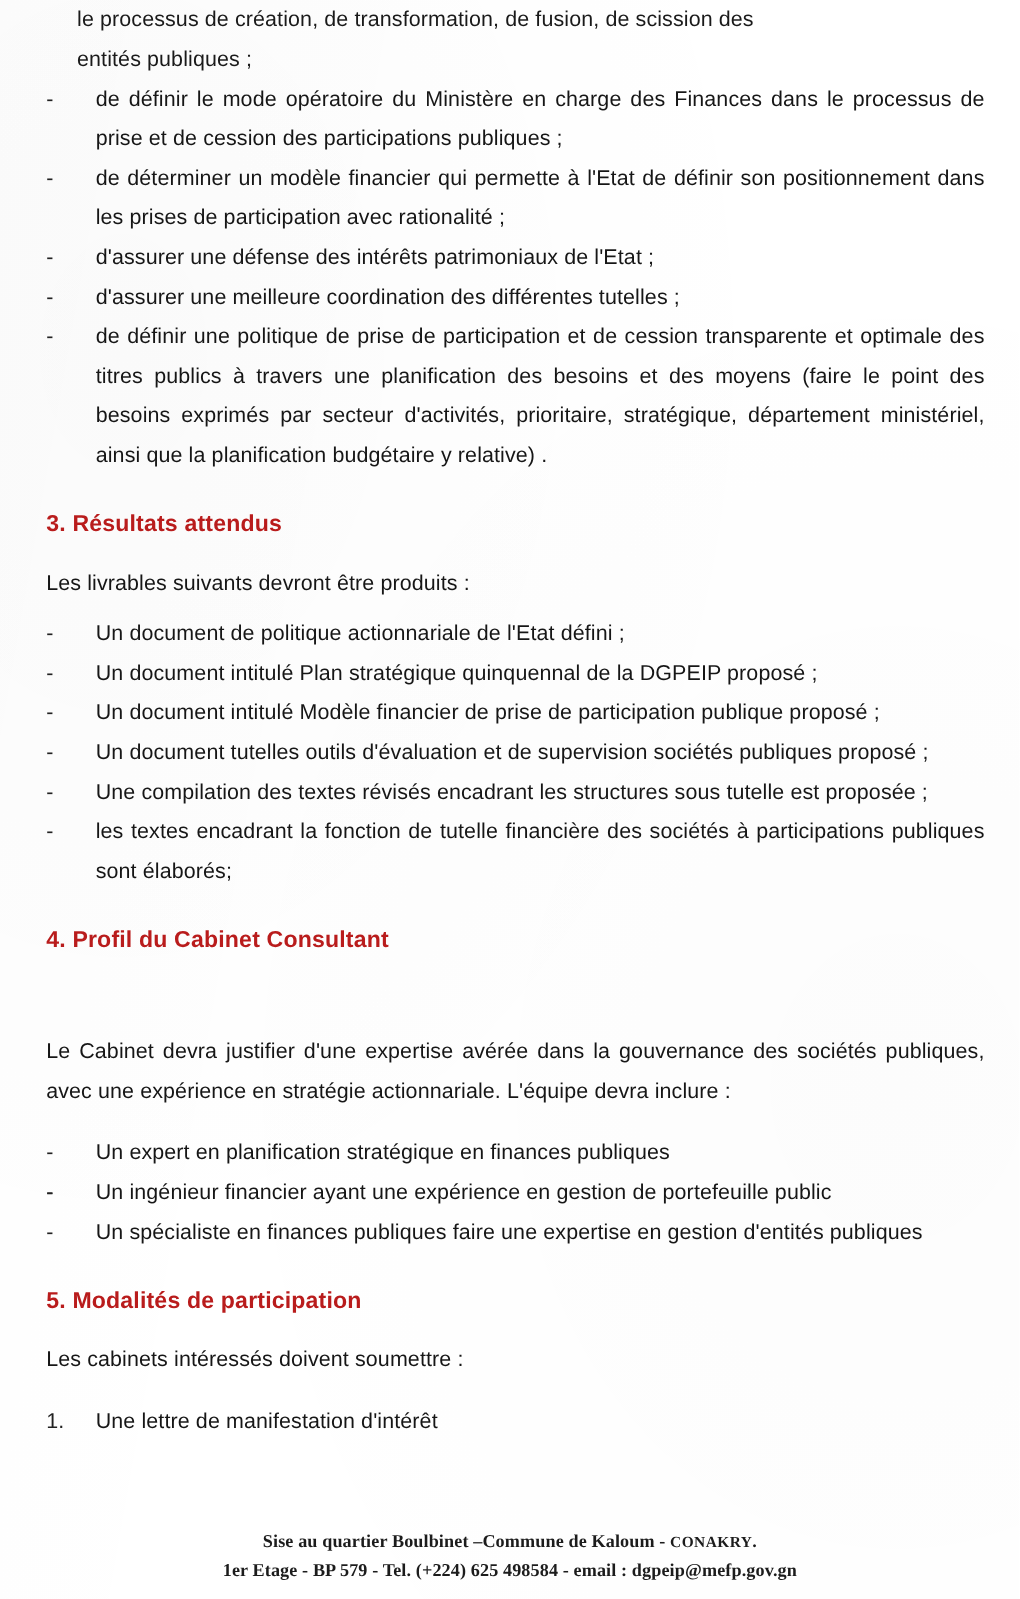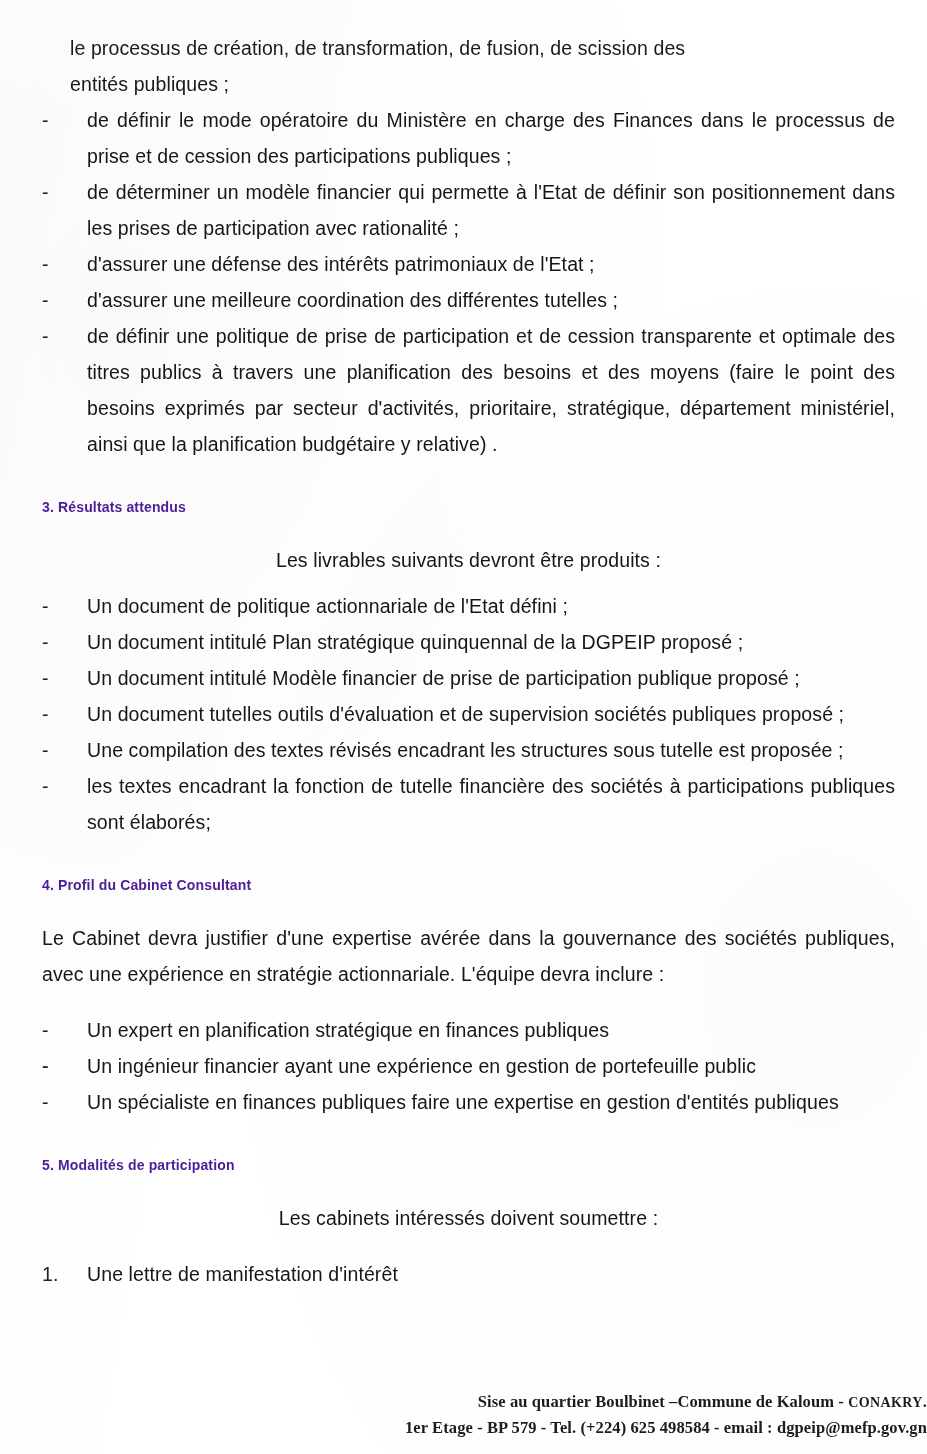--- a/index.html
+++ b/index.html
@@ -35,30 +35,29 @@
     top: 0;
     width: 853px;
   }
 
   
   .para {
     font-size: 19.5px;
     line-height: 36px;
     letter-spacing: .1px;
     color: #161616;
-    text-align: center;
-  }
-  .para.just { text-align: justify; text-align-last: left; }
+  }
+  .para.just { text-align: justify; text-align-last: left; margin-top: 48px; }
 
   .heading {
-    font-size: 14px;
+    font-size: 21px;
     font-weight: bold;
     line-height: 30px;
     letter-spacing: .15px;
-    color: #4c1d95;
+    color: #b91c1c;
   }
 
   
   ul.dash-list, ol.num-list {
     list-style: none;
     margin: 0;
     padding: 0;
   }
   ul.dash-list > li,
   ol.num-list > li {
@@ -80,34 +79,33 @@
   }
   ul.dash-list > li.just { text-align: justify; text-align-last: left; }
   ul.dash-list > li.jall { text-align: justify; }
 
   
   .cont {
     padding-left: 28px;
     font-size: 19.5px;
     line-height: 36px;
     letter-spacing: .1px;
-    margin-top: 30px;
   }
 
   .gap-sm { height: 10px; }
   .gap-md { height: 20px; }
   .gap-lg { height: 30px; }
 
   
   .footer {
     position: absolute;
     left: 0;
     right: 0;
     bottom: 14px;
-    text-align: right;
+    text-align: center;
     font-family: "Liberation Serif", serif;
     color: #1c1c1c;
   }
   .footer-line {
     font-size: 16.5px;
     line-height: 25px;
     font-weight: bold;
     letter-spacing: .1px;
   }
   .footer-line .sc {

